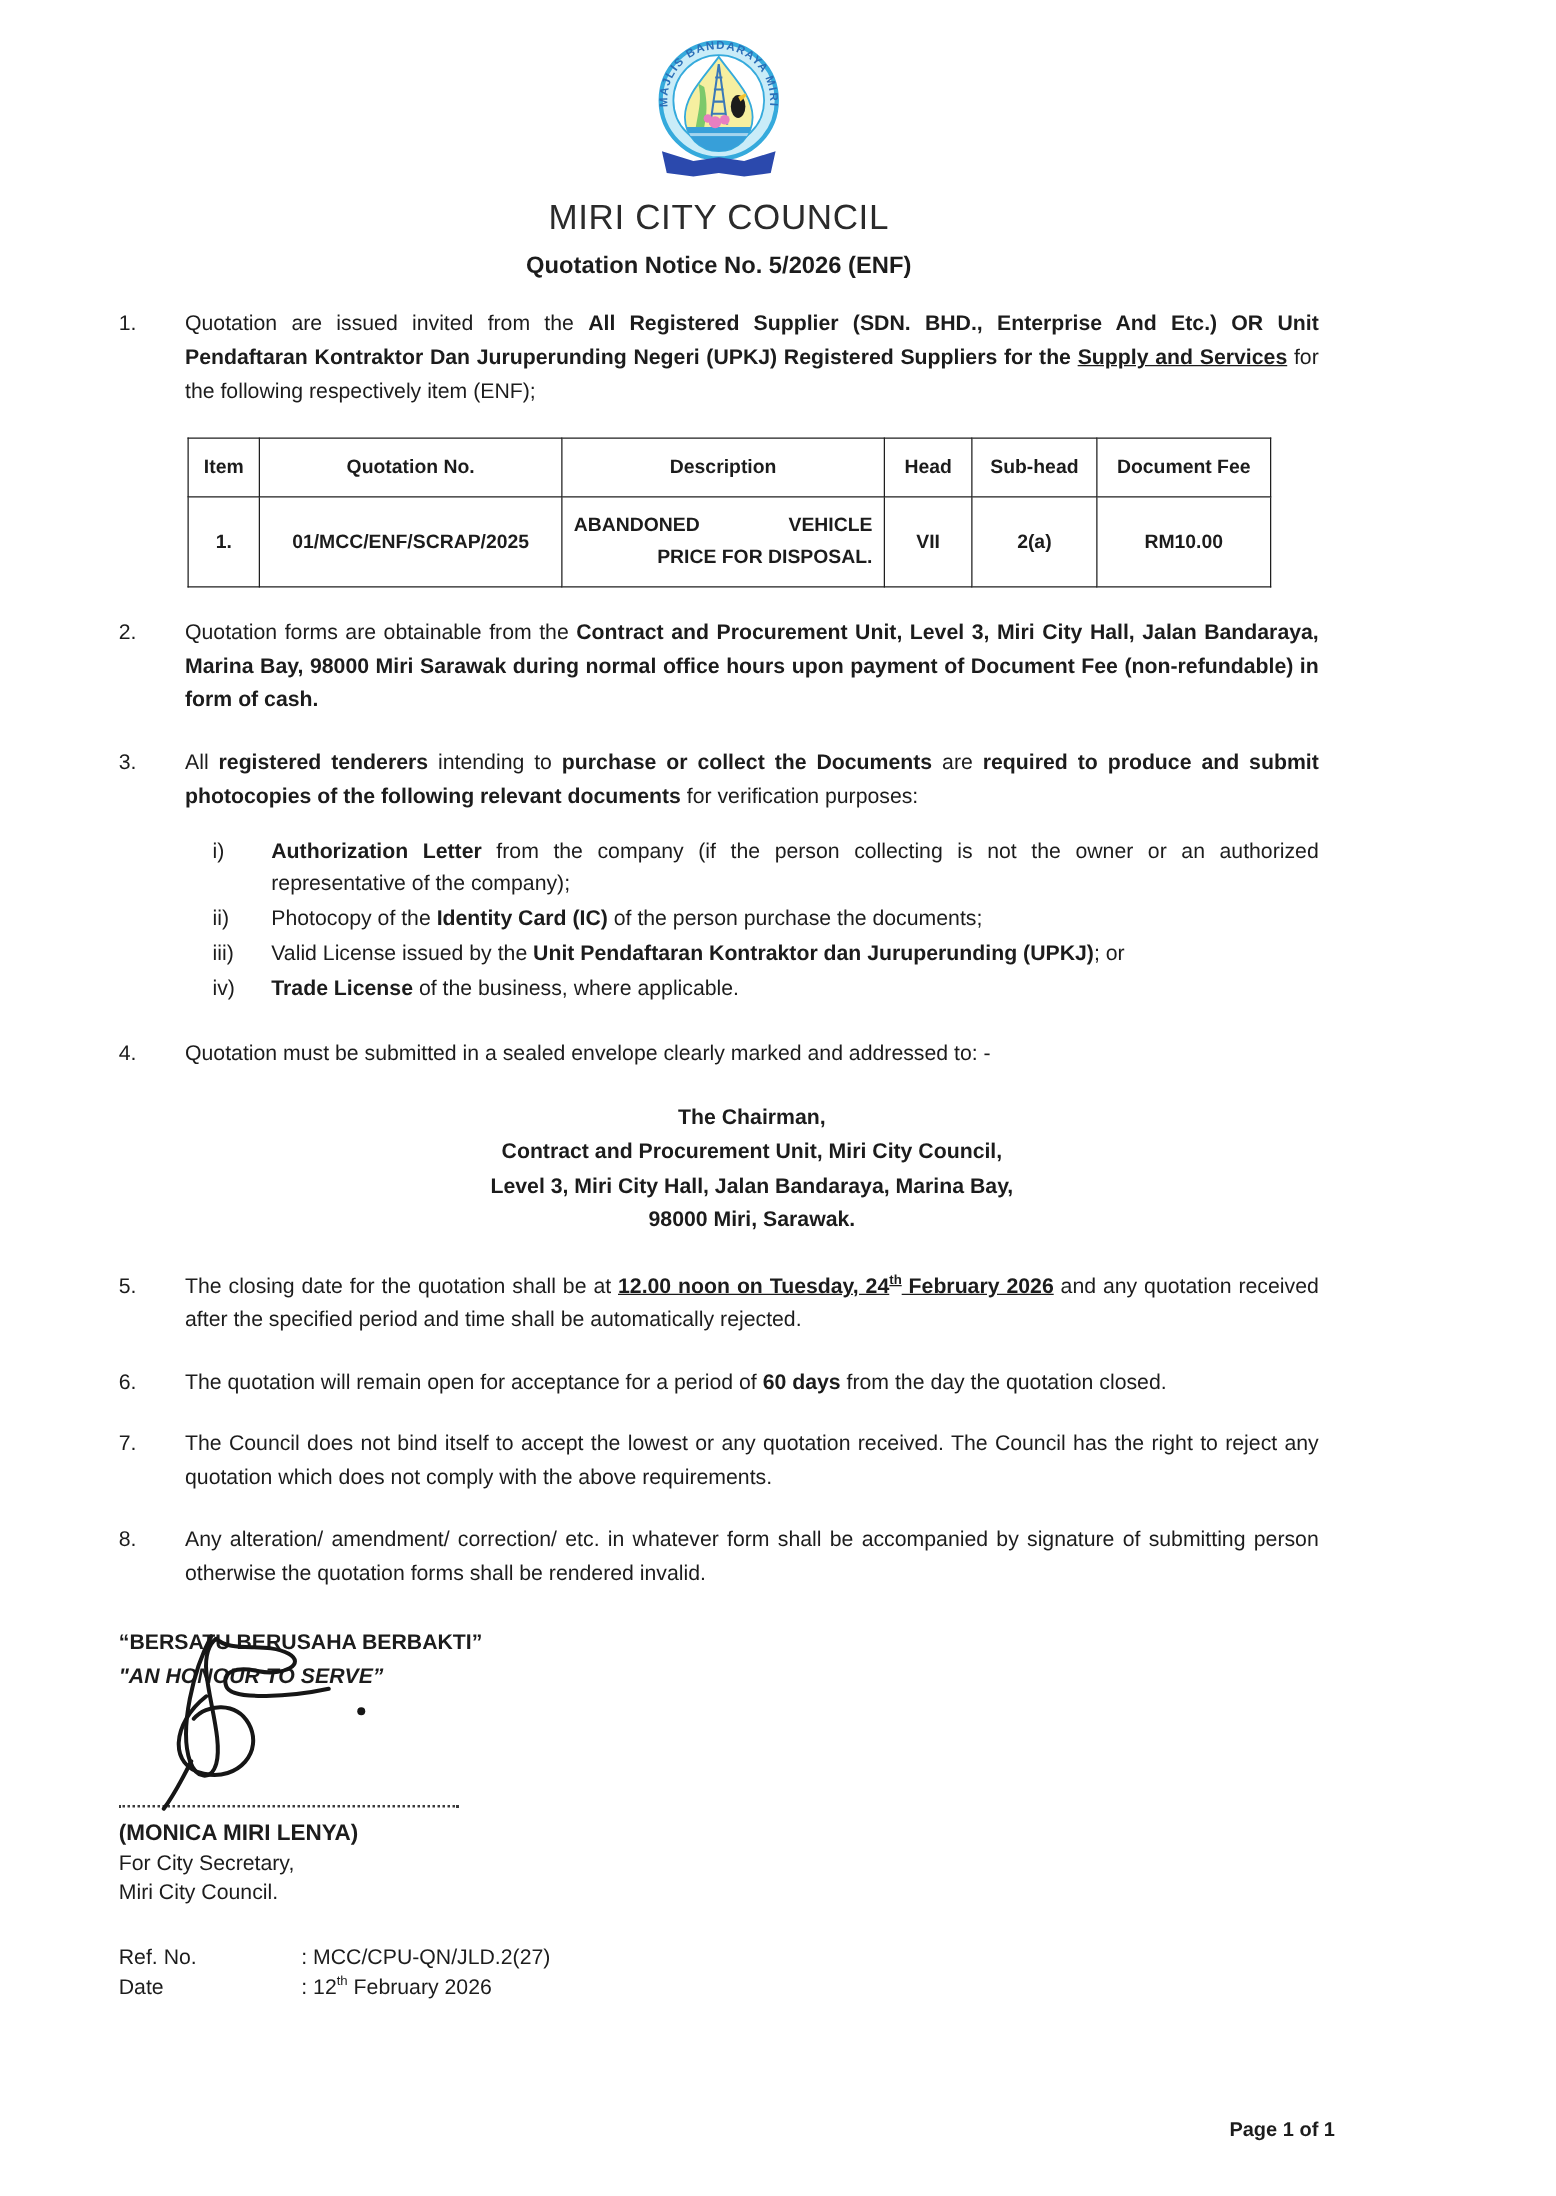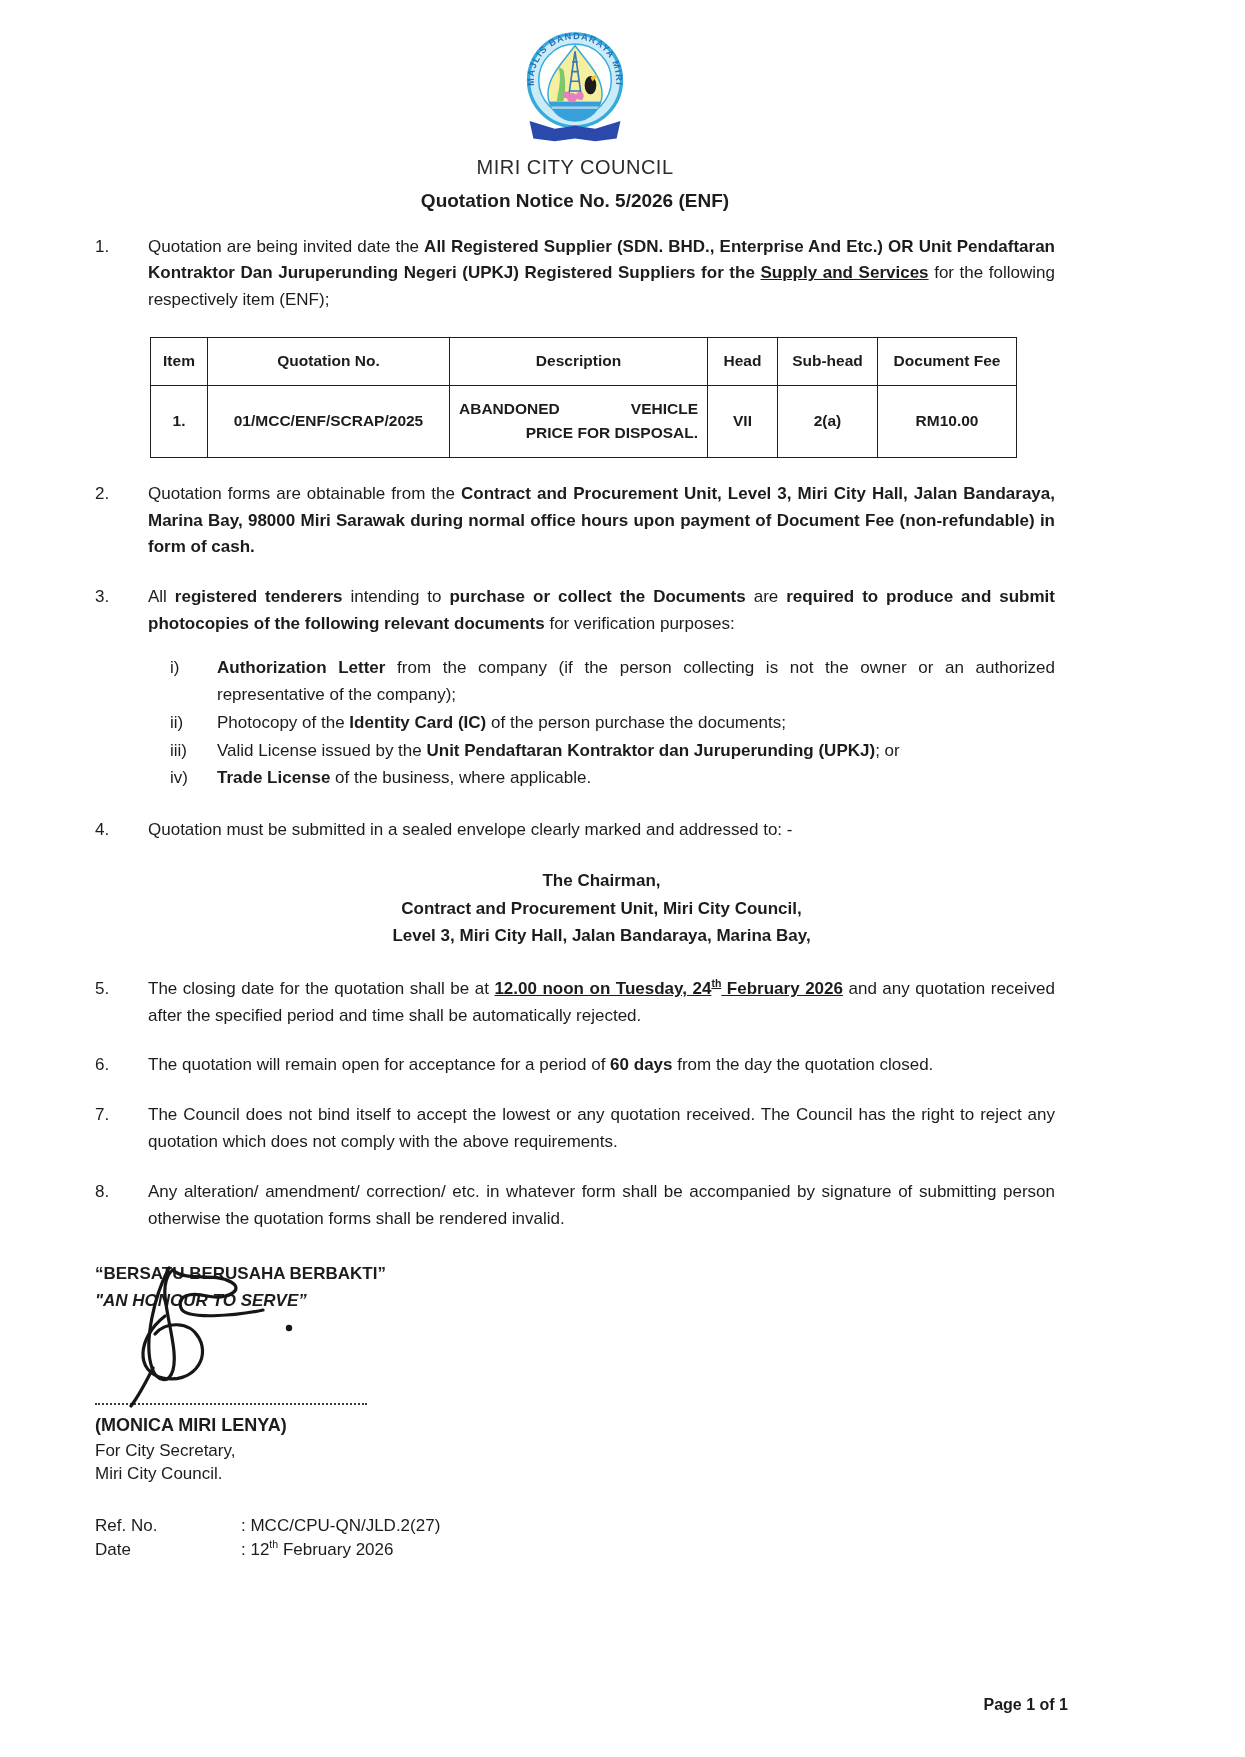--- a/index.html
+++ b/index.html
@@ -15,21 +15,21 @@
     color: #1c1c1c;
     font-size: 17px;
     line-height: 1.58;
   }
   .b { font-weight: bold; }
   .u { text-decoration: underline; }
   sup { font-size: 0.62em; line-height: 0; vertical-align: super; }
 
   .header-block { text-align: center; }
   .crest { display: block; margin: 0 auto 2px auto; }
-  .council-name { font-size: 20px; letter-spacing: 0.5px; color: #2b2b2b; }
+  .council-name { font-size: 28px; letter-spacing: 0.5px; color: #2b2b2b; }
   .notice-title { font-size: 19px; font-weight: bold; margin-top: 2px; }
 
   .items { margin-top: 18px; }
   .item { display: flex; margin-bottom: 23px; }
   .item .num { width: 53px; flex: none; }
   .item .body { flex: 1; text-align: justify; }
 
   table.quotation-table {
     border-collapse: collapse;
     margin: 14px 0 2px 55px;
@@ -132,21 +132,21 @@
       <path d="M18 94 L44 102 L65 99 L86 102 L112 94 L108 112 L86 115 L65 112 L44 115 L22 112 Z" fill="#2b49ad"></path>
     </svg>
     <div class="council-name">MIRI CITY COUNCIL</div>
     <div class="notice-title">Quotation Notice No. 5/2026 (ENF)</div>
   </div>
 
   <div class="items">
 
     <div class="item">
       <div class="num">1.</div>
-      <div class="body"><span>Quotation are being invited date the </span><span class="b">All Registered Supplier (SDN. BHD., Enterprise And Etc.) OR Unit Pendaftaran Kontraktor Dan Juruperunding Negeri (UPKJ) Registered Suppliers for the </span><span class="b u">Supply and Services</span><span> for the following respectively item (ENF);</span></div>
+      <div class="body"><span>Quotation are issued invited from the </span><span class="b">All Registered Supplier (SDN. BHD., Enterprise And Etc.) OR Unit Pendaftaran Kontraktor Dan Juruperunding Negeri (UPKJ) Registered Suppliers for the </span><span class="b u">Supply and Services</span><span> for the following respectively item (ENF);</span></div>
     </div>
 
     <table class="quotation-table">
       <colgroup>
         <col class="col-item">
           <col class="col-qno">
           <col class="col-desc">
         <col class="col-head">
           <col class="col-subhead">
           <col class="col-fee">
@@ -205,20 +205,21 @@
     </div>
 
     <div class="item">
       <div class="num">4.</div>
       <div class="body">
         <div><span>Quotation must be submitted in a sealed envelope clearly marked and addressed to: -</span></div>
         <div class="address-block">
           <div>The Chairman,</div>
           <div>Contract and Procurement Unit, Miri City Council,</div>
           <div>Level 3, Miri City Hall, Jalan Bandaraya, Marina Bay,</div>
+          <div>98000 Miri, Sarawak.</div>
         </div>
       </div>
     </div>
 
     <div class="item">
       <div class="num">5.</div>
       <div class="body"><span>The closing date for the quotation shall be at </span><span class="b u">12.00 noon on Tuesday, 24</span><sup class="b u">th</sup><span class="b u"> February 2026</span><span> and any quotation received after the specified period and time shall be automatically rejected.</span></div>
     </div>
 
     <div class="item">

